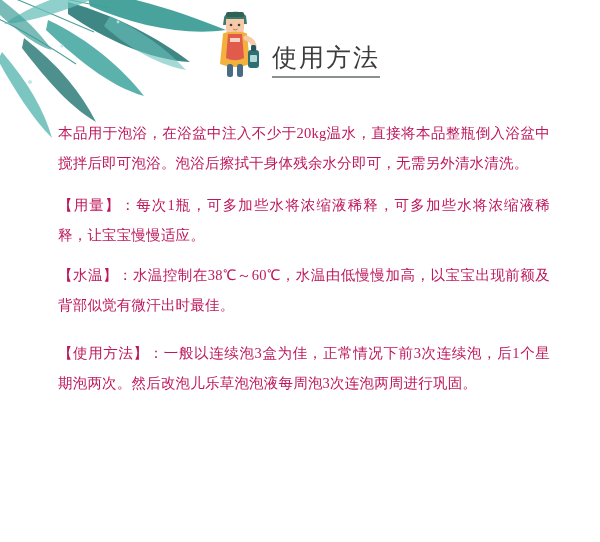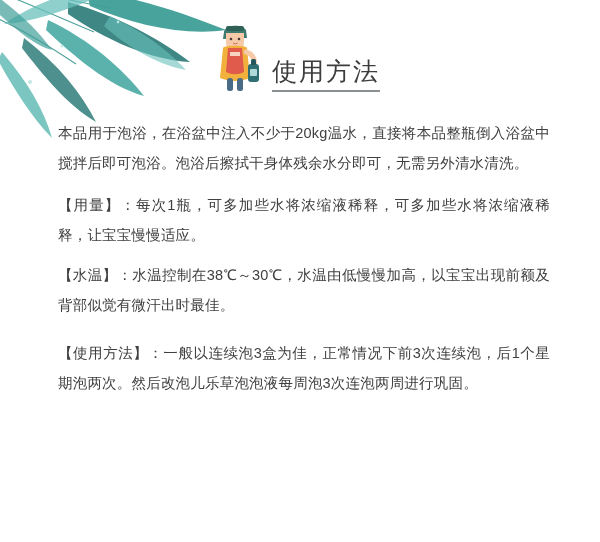--- a/index.html
+++ b/index.html
@@ -29,21 +29,21 @@
     top: -14px;
     width: 250px;
     height: 160px;
     pointer-events: none;
   }
 
   
   .header {
     position: absolute;
     left: 210px;
-    top: 16px;
+    top: 2px;
     display: flex;
     align-items: flex-end;
     height: 78px;
   }
   .mascot {
     position: relative;
     width: 52px;
     height: 72px;
     margin-right: 10px;
   }
@@ -67,25 +67,26 @@
 
   
   .content {
     position: absolute;
     left: 58px;
     top: 118px;
     width: 492px;
   }
   .para {
     font-size: 14.5px;
-    color: #404040;
+    color: #be185d;
     line-height: 30px;
     text-align: justify;
     margin: 0 0 4px 0;
     letter-spacing: 0.2px;
+    font-family: Liberation Serif, serif;
   }
   .para.block {
     margin-bottom: 2px;
   }
   .spacer-sm { height: 8px; }
   .label {
     white-space: nowrap;
   }
 </style>
 </head>
@@ -156,21 +157,21 @@
 
     <div class="spacer-sm"></div>
 
     <p class="para block">
       <span class="label">【用量】：</span><span>每次1瓶，可多加些水将浓缩液稀释，可多加些水将浓缩液稀释，让宝宝慢慢适应。</span>
     </p>
 
     <div class="spacer-sm"></div>
 
     <p class="para block">
-      <span class="label">【水温】：</span><span>水温控制在38℃～30℃，水温由低慢慢加高，以宝宝出现前额及背部似觉有微汗出时最佳。</span>
+      <span class="label">【水温】：</span><span>水温控制在38℃～60℃，水温由低慢慢加高，以宝宝出现前额及背部似觉有微汗出时最佳。</span>
     </p>
 
     <div class="spacer-sm"></div>
 
 
     <div class="spacer-sm"></div>
 
     <p class="para block">
       <span class="label">【使用方法】：</span><span>一般以连续泡3盒为佳，正常情况下前3次连续泡，后1个星期泡两次。然后改泡儿乐草泡泡液每周泡3次连泡两周进行巩固。</span>
     </p>

